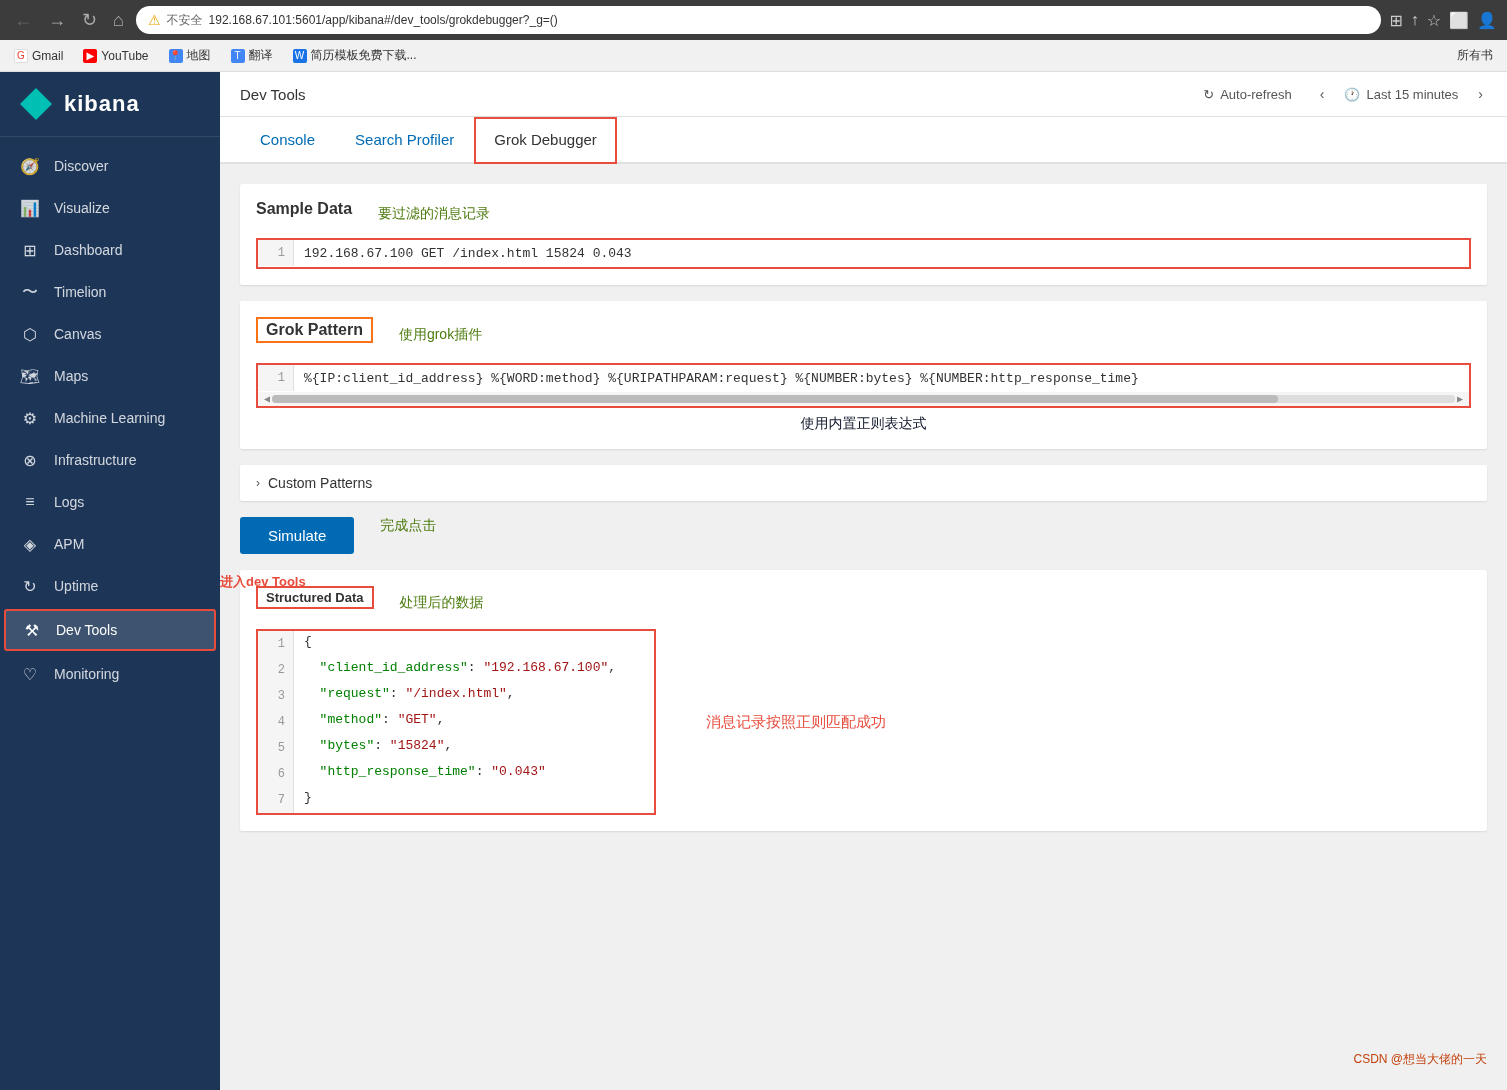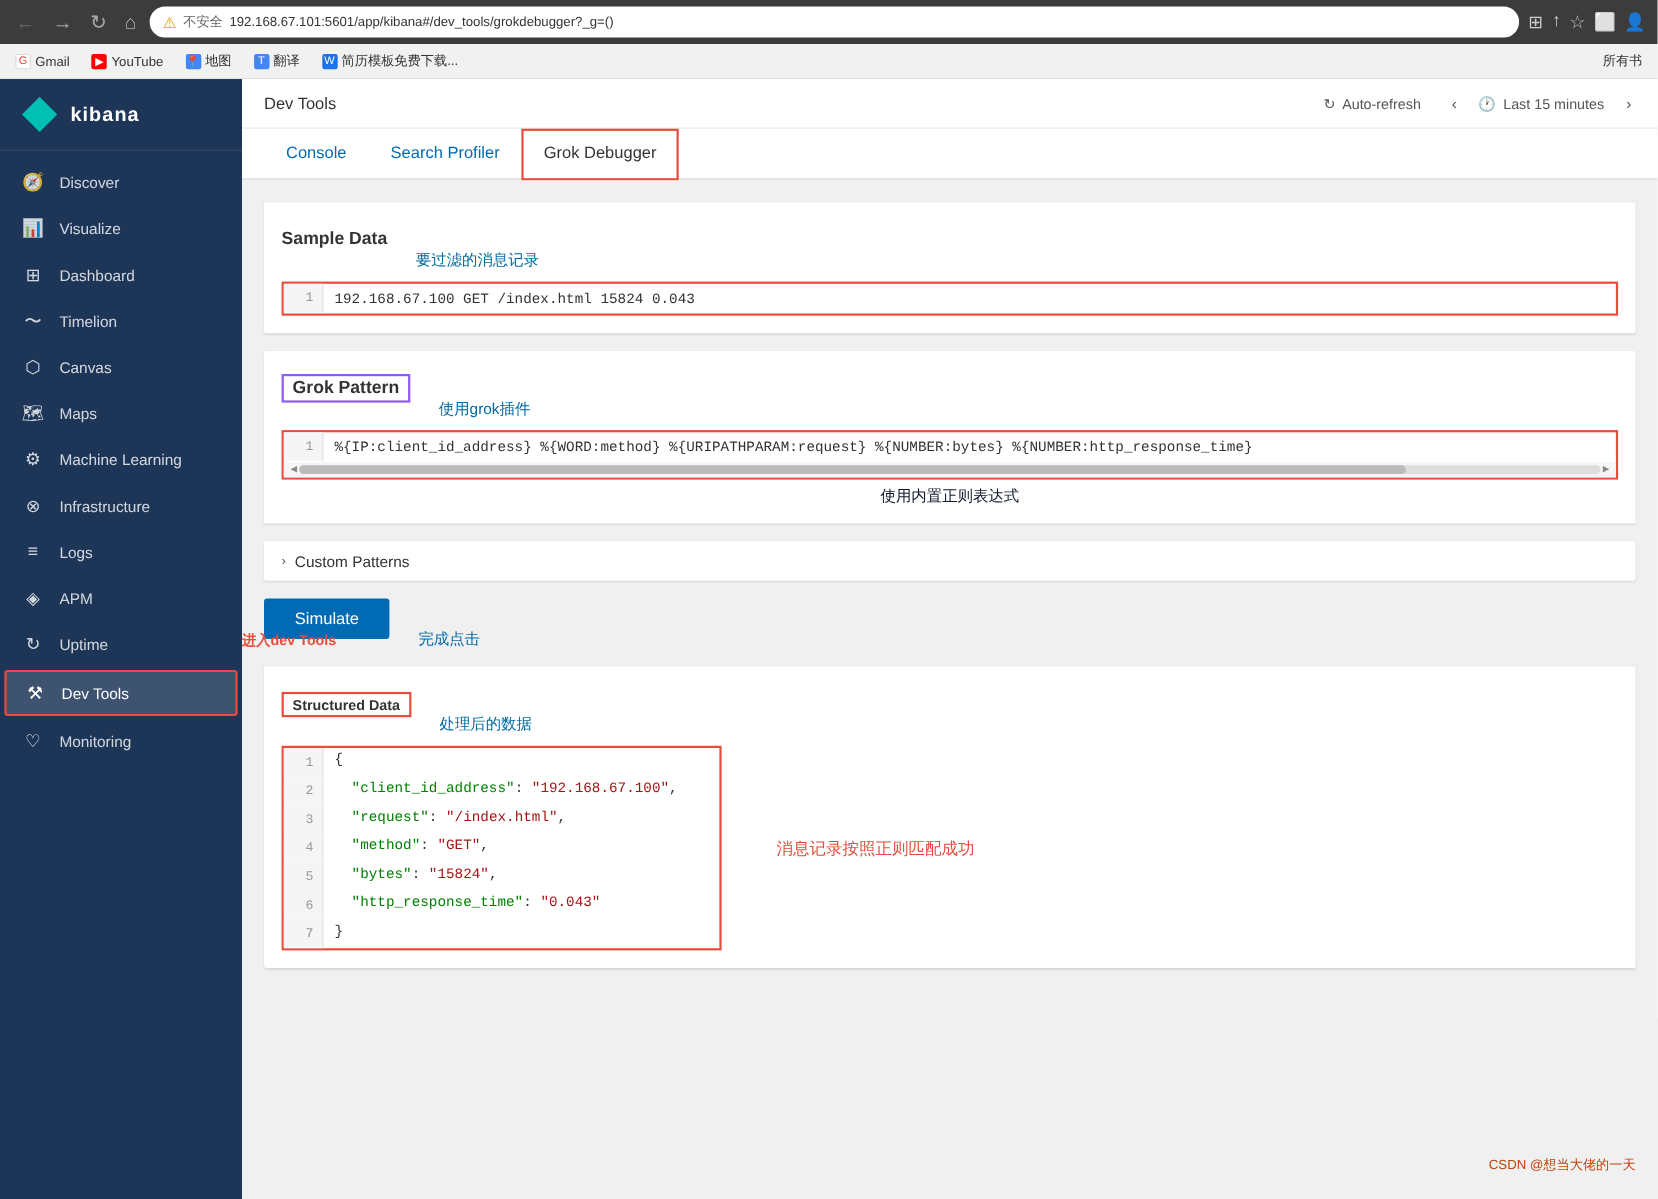--- a/index.html
+++ b/index.html
@@ -95,21 +95,21 @@
       border-bottom: 1px solid rgba(255,255,255,0.1);
     }
     .kibana-diamond {
       width: 32px;
       height: 32px;
       background: #00bfb3;
       clip-path: polygon(50% 0%, 100% 50%, 50% 100%, 0% 50%);
     }
     .kibana-name {
       color: #fff;
-      font-size: 18px;
+      font-size: 22px;
       font-weight: 600;
       letter-spacing: 1px;
     }
     .sidebar-nav { flex: 1; padding: 8px 0; }
     .sidebar-item {
       display: flex;
       align-items: center;
       gap: 14px;
       padding: 11px 20px;
       color: rgba(255,255,255,0.8);
@@ -216,21 +216,21 @@
       box-shadow: 0 1px 2px rgba(0,0,0,0.1);
       padding: 16px;
     }
     .section-label {
       font-size: 16px;
       font-weight: 600;
       color: #333;
       margin-bottom: 10px;
     }
     .section-label.outlined {
-      border: 2px solid #8b5cf6;
+      border: 2px solid #f97316;
       display: inline-block;
       padding: 2px 8px;
     }
 
     
     .code-editor {
       border: 2px solid #e74c3c;
       background: #fff;
       font-family: 'Courier New', Courier, monospace;
       font-size: 13px;
@@ -326,25 +326,24 @@
     .json-content {
       padding: 3px 10px;
       color: #333;
     }
     .json-key { color: #008000; }
     .json-string { color: #a31515; }
     .json-brace { color: #333; }
 
     
     .annotation {
-      color: #0369a1;
+      color: #4d7c0f;
       font-size: 14px;
       font-weight: 500;
       margin-left: 10px;
-      margin-top: 28px;
     }
     .annotation-block {
       color: #0f172a;
       font-size: 14px;
       font-weight: 500;
       text-align: center;
     }
 
     
     .footer {

